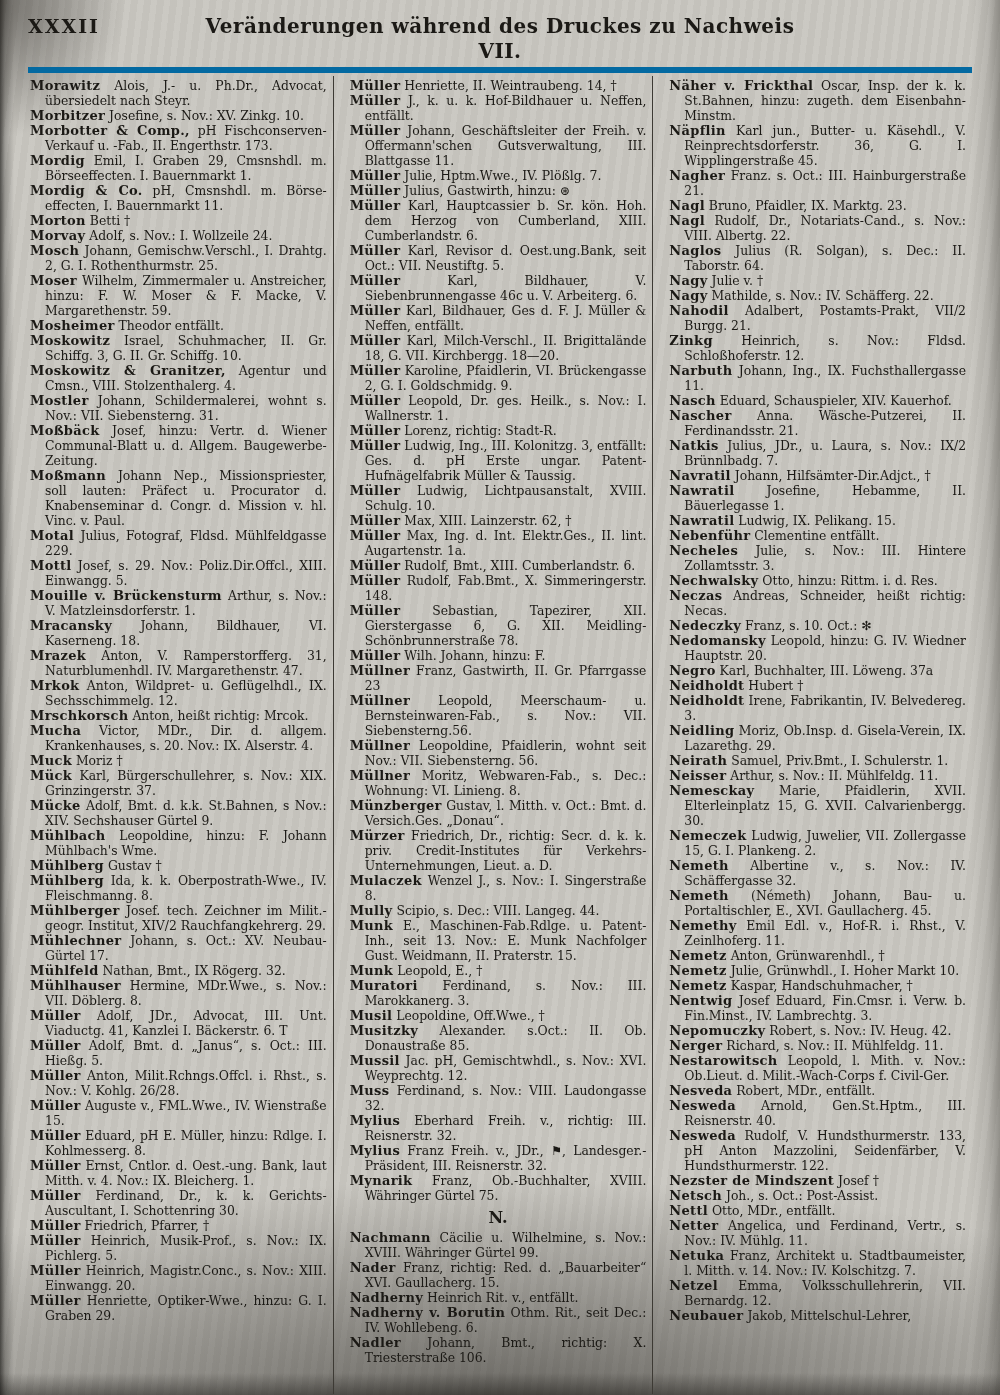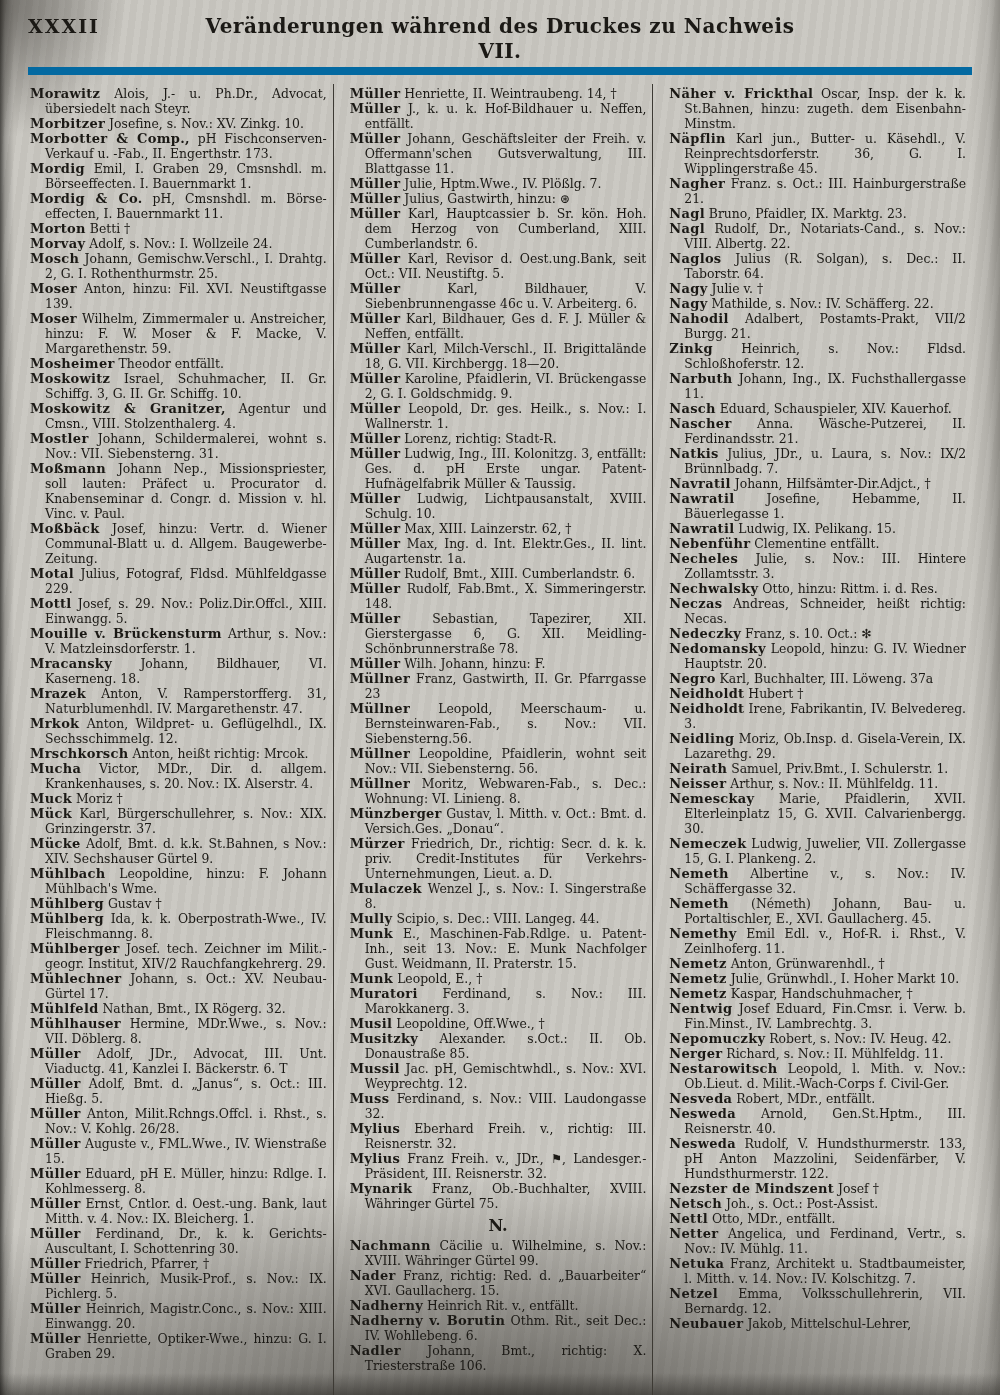--- a/index.html
+++ b/index.html
@@ -16,22 +16,22 @@
       radial-gradient(ellipse 18% 14% at 0% 0%, rgba(25,22,18,.5), rgba(25,22,18,0) 70%),
       linear-gradient(90deg, rgba(15,14,12,.65) 0px, rgba(15,14,12,.25) 5px, rgba(15,14,12,0) 14px),
       linear-gradient(270deg, rgba(40,38,33,.35) 0px, rgba(40,38,33,.12) 12px, rgba(40,38,33,0) 30px),
       linear-gradient(0deg, rgba(25,23,19,.45) 0px, rgba(25,23,19,0) 22px),
       repeating-linear-gradient(97deg, rgba(120,115,105,.06) 0 7px, rgba(235,233,226,.05) 7px 13px),
       #c9c7c1;
   }
   .sheet{position:absolute;left:28px;top:14px;width:944px;height:1370px;}
   .pg-header{
     display:flex;align-items:baseline;
-    border-bottom:8px solid #0369a1;
-    padding-bottom:5px;margin-bottom:9px;
+    border-bottom:6px solid #0369a1;
+    padding-bottom:5px;margin-bottom:3px;
   }
   .pg-num{font-weight:bold;font-size:19px;letter-spacing:2px;width:170px;}
   .pg-title{
     flex:1;text-align:center;font-weight:bold;font-size:20px;
     letter-spacing:.5px;transform:scaleY(1.05);
   }
   .cols{display:flex;height:1318px;overflow:hidden;}
   .col{
     width:300px;padding:2px 6px 0 2px;overflow:hidden;
     font-size:12.4px;line-height:15px;text-align:justify;
@@ -59,28 +59,27 @@
   <div class="cols">
     <div class="col">
         <p class="entry"><span class="surname">Morawitz</span> Alois, J.- u. Ph.Dr., Advocat, übersiedelt nach Steyr.</p>
         <p class="entry"><span class="surname">Morbitzer</span> Josefine, s. Nov.: XV. Zinkg. 10.</p>
         <p class="entry"><span class="surname">Morbotter &amp; Comp.,</span> pH Fischconserven-Verkauf u. -Fab., II. Engerthstr. 173.</p>
         <p class="entry"><span class="surname">Mordig</span> Emil, I. Graben 29, Cmsnshdl. m. Börseeffecten. I. Bauernmarkt 1.</p>
         <p class="entry"><span class="surname">Mordig &amp; Co.</span> pH, Cmsnshdl. m. Börse­effecten, I. Bauernmarkt 11.</p>
         <p class="entry"><span class="surname">Morton</span> Betti †</p>
         <p class="entry"><span class="surname">Morvay</span> Adolf, s. Nov.: I. Wollzeile 24.</p>
         <p class="entry"><span class="surname">Mosch</span> Johann, Gemischw.Verschl., I. Drahtg. 2, G. I. Rothenthurmstr. 25.</p>
-        <p class="entry"><span class="surname">Moser</span> Anton, hinzu: Fil. XVI. Neustiftgasse 139.</p>
         <p class="entry"><span class="surname">Moser</span> Wilhelm, Zimmermaler u. Anstreicher, hinzu: F. W. Moser &amp; F. Macke, V. Margarethenstr. 59.</p>
         <p class="entry"><span class="surname">Mosheimer</span> Theodor entfällt.</p>
         <p class="entry"><span class="surname">Moskowitz</span> Israel, Schuhmacher, II. Gr. Schiffg. 3, G. II. Gr. Schiffg. 10.</p>
         <p class="entry"><span class="surname">Moskowitz &amp; Granitzer,</span> Agentur und Cmsn., VIII. Stolzenthalerg. 4.</p>
         <p class="entry"><span class="surname">Mostler</span> Johann, Schildermalerei, wohnt s. Nov.: VII. Siebensterng. 31.</p>
+        <p class="entry"><span class="surname">Moßbäck</span> Josef, hinzu: Vertr. d. Wiener Communal-Blatt u. d. Allgem. Baugewerbe-Zeitung.</p>
         <p class="entry"><span class="surname">Moßmann</span> Johann Nep., Missionspriester, soll lauten: Präfect u. Procurator d. Knabenseminar d. Congr. d. Mission v. hl. Vinc. v. Paul.</p>
-        <p class="entry"><span class="surname">Moßbäck</span> Josef, hinzu: Vertr. d. Wiener Communal-Blatt u. d. Allgem. Baugewerbe-Zeitung.</p>
         <p class="entry"><span class="surname">Motal</span> Julius, Fotograf, Fldsd. Mühlfeldgasse 229.</p>
         <p class="entry"><span class="surname">Mottl</span> Josef, s. 29. Nov.: Poliz.Dir.Offcl., XIII. Einwangg. 5.</p>
         <p class="entry"><span class="surname">Mouille v. Brückensturm</span> Arthur, s. Nov.: V. Matzleinsdorferstr. 1.</p>
         <p class="entry"><span class="surname">Mracansky</span> Johann, Bildhauer, VI. Kaserneng. 18.</p>
         <p class="entry"><span class="surname">Mrazek</span> Anton, V. Ramperstorfferg. 31, Naturblumenhdl. IV. Margarethenstr. 47.</p>
         <p class="entry"><span class="surname">Mrkok</span> Anton, Wildpret- u. Geflügelhdl., IX. Sechsschimmelg. 12.</p>
         <p class="entry"><span class="surname">Mrschkorsch</span> Anton, heißt richtig: Mrcok.</p>
         <p class="entry"><span class="surname">Mucha</span> Victor, MDr., Dir. d. allgem. Krankenhauses, s. 20. Nov.: IX. Alserstr. 4.</p>
         <p class="entry"><span class="surname">Muck</span> Moriz †</p>
         <p class="entry"><span class="surname">Mück</span> Karl, Bürgerschullehrer, s. Nov.: XIX. Grinzingerstr. 37.</p>

